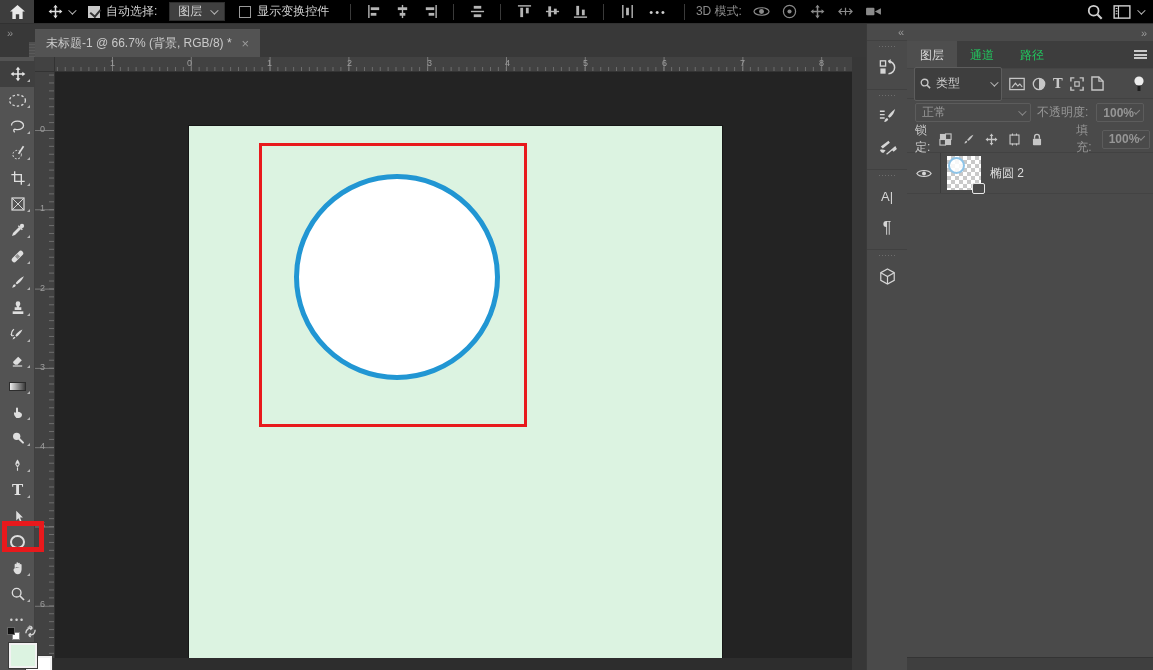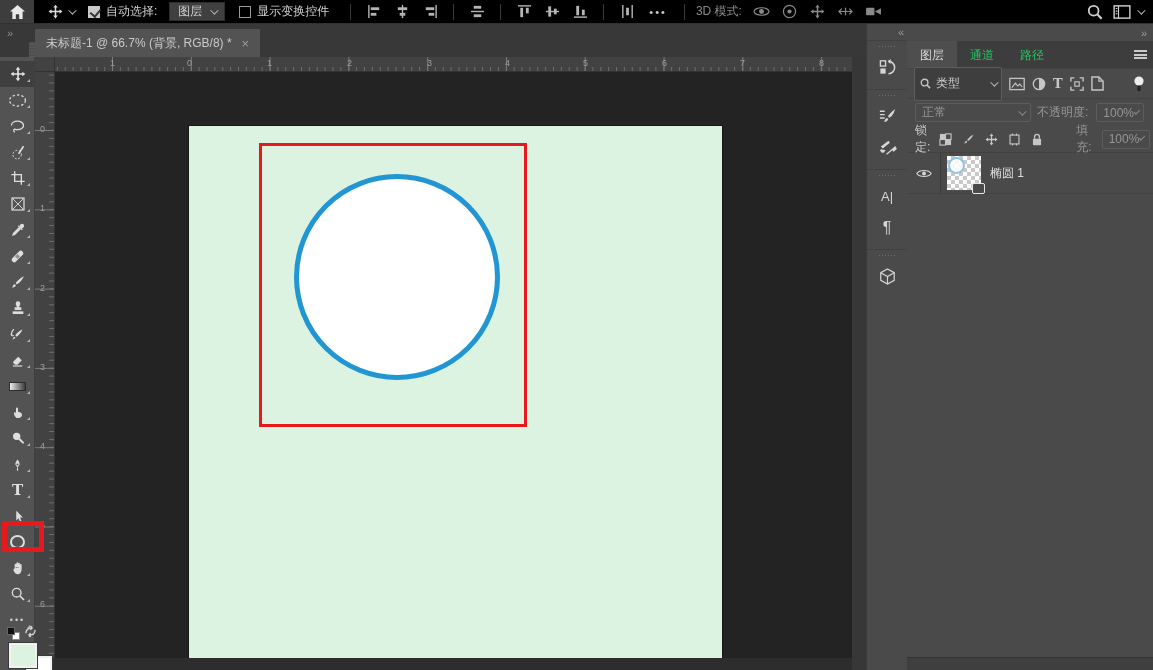--- a/index.html
+++ b/index.html
@@ -116,21 +116,21 @@
   .search-select { display:flex; align-items:center; gap:5px; width:88px; height:20px; background:#3e3e3e;
     border:1px solid #5d5d5d; border-radius:2px; padding:16px 5px; color:#d0d0d0; }
   .search-select .chev { margin-left:auto; }
   .f-icon { color:#c6c6c6; display:flex; align-items:center; }
   .filter-toggle { margin-left:auto; }
   .blend-row { height:27px; display:flex; align-items:center; padding:0 8px; gap:6px; color:#969696; }
   .d-select { display:flex; align-items:center; height:19px; border:1px solid #5c5c5c; border-radius:2px;
     padding:0 6px; color:#969696; }
   .d-select .chev { border-color:#8a8a8a; margin-left:7px; }
   .blend-mode { width:116px; }
-  .pct-box { width:48px; margin-left:2px; }
+  .pct-box { width:48px; margin-left:2px;font-weight:bold; }
   .lock-row { height:27px; display:flex; align-items:center; padding:0 8px; gap:8px; color:#c6c6c6;
     border-bottom:1px solid #424242; }
   .lock-row .f-icon { margin:0 1px; }
   .lock-row .dim-label { color:#969696; }
   .layers-list { }
   .layer-row { height:41px; display:flex; align-items:center; border-bottom:1px solid #434343; position:relative; }
   .layer-row.selected { background:#6c6c6c; }
   .eye-cell { width:34px; align-self:stretch; display:flex; align-items:center; justify-content:center;
     border-right:1px solid rgba(0,0,0,.18); color:#d6d6d6; }
   .thumb { width:34px; height:34px; margin:0 9px 0 6px; position:relative; flex:none; }
@@ -658,20 +658,20 @@
         <span class="eye-cell">
           <svg width="16" height="11" viewBox="0 0 18 12">
               <path d="M1 6 C4 1.5 14 1.5 17 6 C14 10.5 4 10.5 1 6 Z" fill="none" stroke="#d6d6d6" stroke-width="1.4"></path>
               <circle cx="9" cy="6" r="2.2" fill="#d6d6d6"></circle>
             </svg>
         </span>
         <span class="thumb checker">
           <i class="thumb-circle"></i>
           <i class="shape-badge"></i>
         </span>
-        <span class="layer-name">椭圆 1</span>
+        <span class="layer-name">椭圆 2</span>
       </div>
     </div>
 
     <div class="panel-footer"></div>
   </div>
 
 </div>
 
 </body></html>

